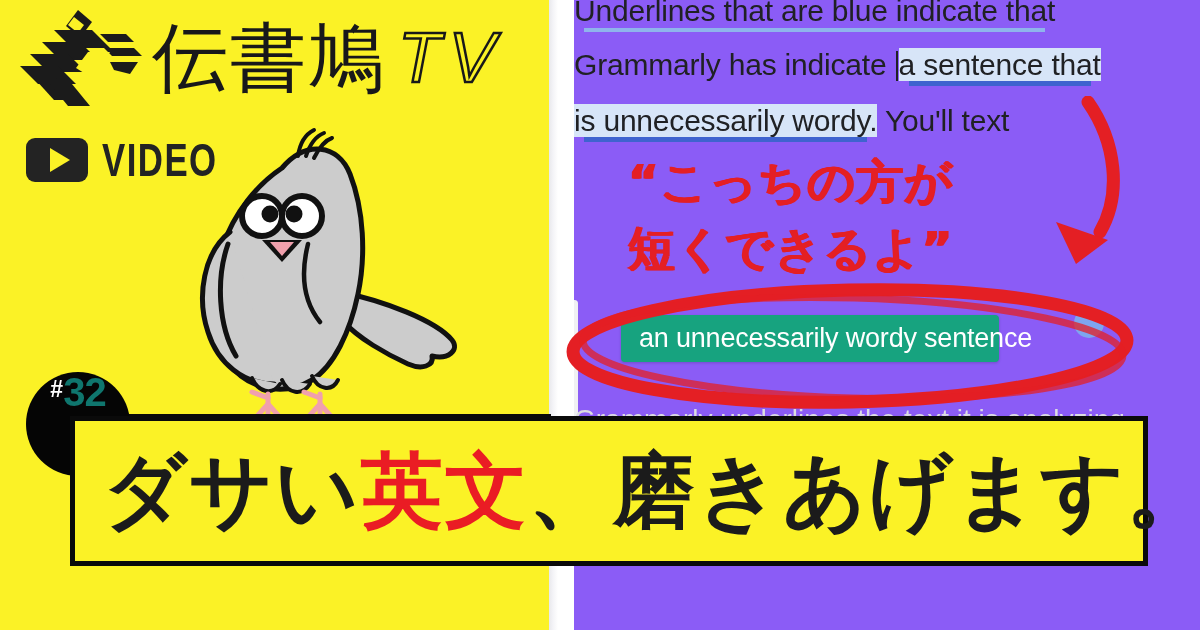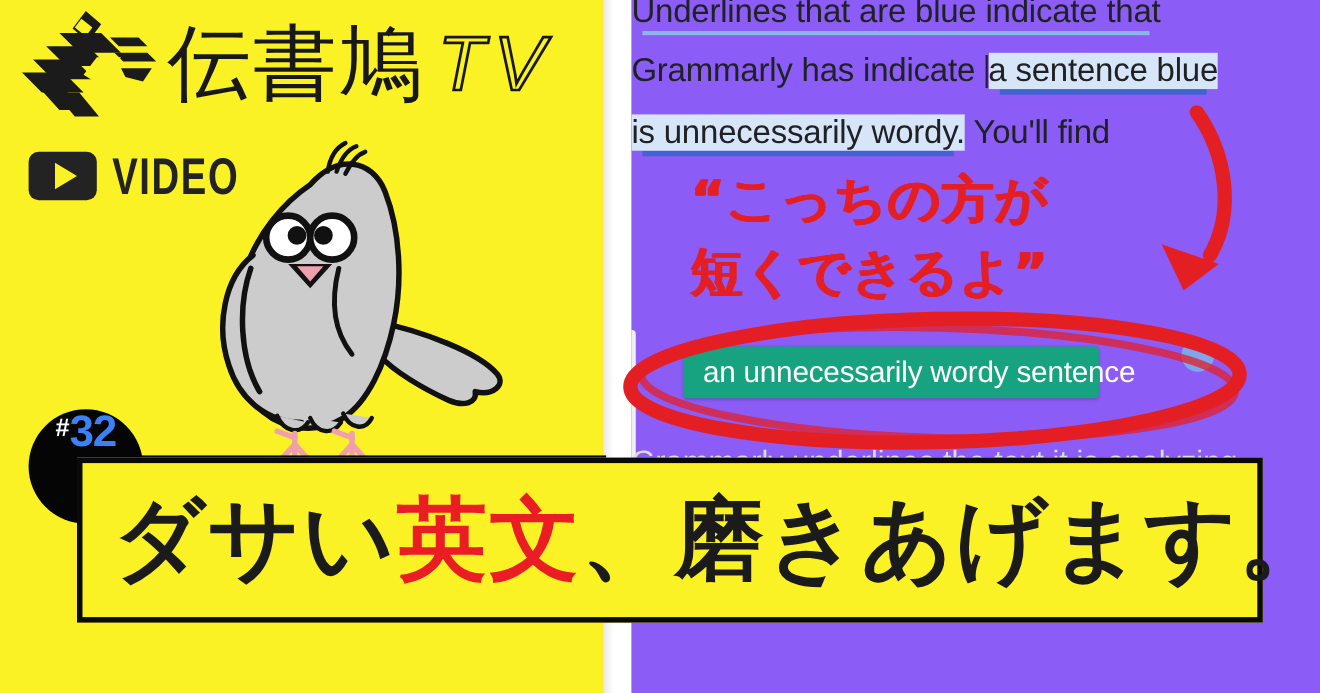--- a/index.html
+++ b/index.html
@@ -61,21 +61,21 @@
   .bird{position:absolute;left:186px;top:126px;width:290px;height:300px;}
 
   
   .ep-badge{
     position:absolute;left:26px;top:372px;width:104px;height:104px;
     background:#050505;border-radius:50%;
     display:flex;align-items:baseline;justify-content:center;
     z-index:6;
   }
   .ep-hash{color:#fff;font-size:23px;font-weight:700;line-height:1;position:relative;top:-9px;}
-  .ep-num{color:#3b82f6;font-size:40px;font-weight:700;line-height:1;letter-spacing:-1px;}
+  .ep-num{color:#0f766e;font-size:40px;font-weight:700;line-height:1;letter-spacing:-1px;}
 
   
   .doc{
     position:absolute;left:574px;top:0;width:642px;height:630px;
     background:#8b5cf6;overflow:hidden;
   }
   .doc-line{
     position:absolute;left:0;
     font-family:"Liberation Sans",sans-serif;
     font-size:30px;color:#202124;white-space:nowrap;
@@ -154,25 +154,25 @@
 
   <div class="doc">
 
     <div class="scroll-track"></div>
 
     <div class="doc-line u-light" style="top:-6px;">
       <span>Underlines that are blue indicate that</span>
     </div>
 
     <div class="doc-line" style="top:48px;">
-      <span>Grammarly has indicate </span><span class="caret"></span><span class="hl-light u-strong">a sentence blue</span>
+      <span>Grammarly has indicate </span><span class="caret"></span><span class="hl-light u-strong">a sentence that</span>
     </div>
 
     <div class="doc-line" style="top:104px;">
-      <span class="hl-light u-strong">is unnecessarily wordy.</span><span> You'll find</span>
+      <span class="hl-light u-strong">is unnecessarily wordy.</span><span> You'll text</span>
     </div>
 
     <div class="ghost-line">Grammarly underlines the text it is analyzing</div>
 
     <div class="blue-dot"></div>
     <div class="sugg-chip">
       <span>an unnecessarily wordy sentence</span>
     </div>
   </div>
 

